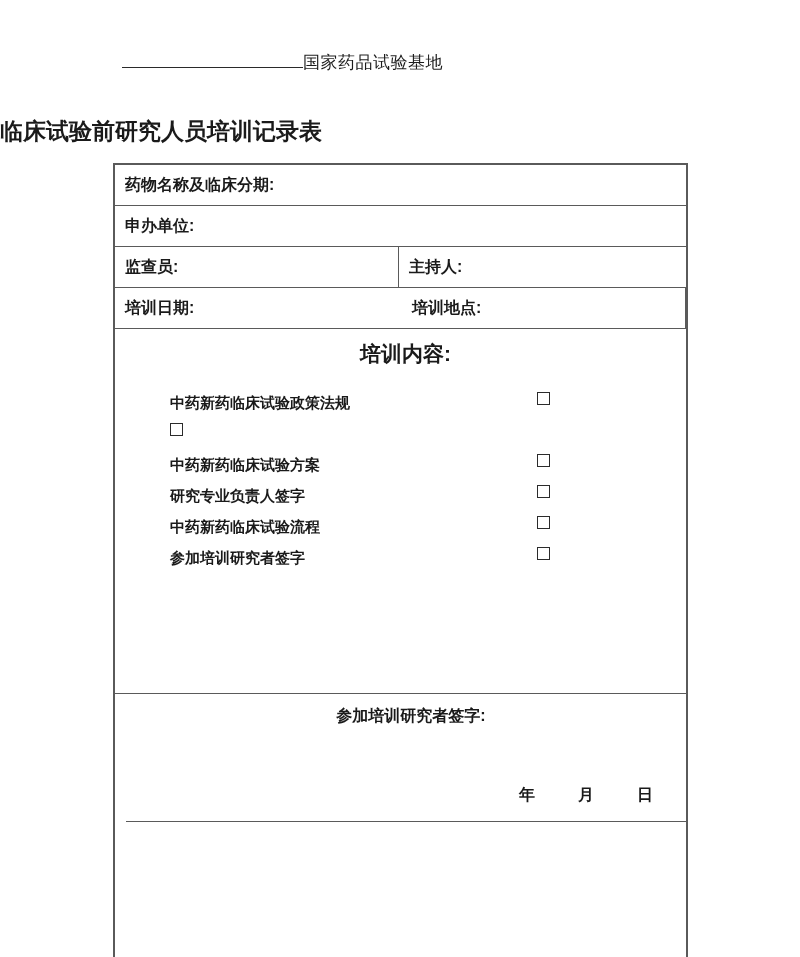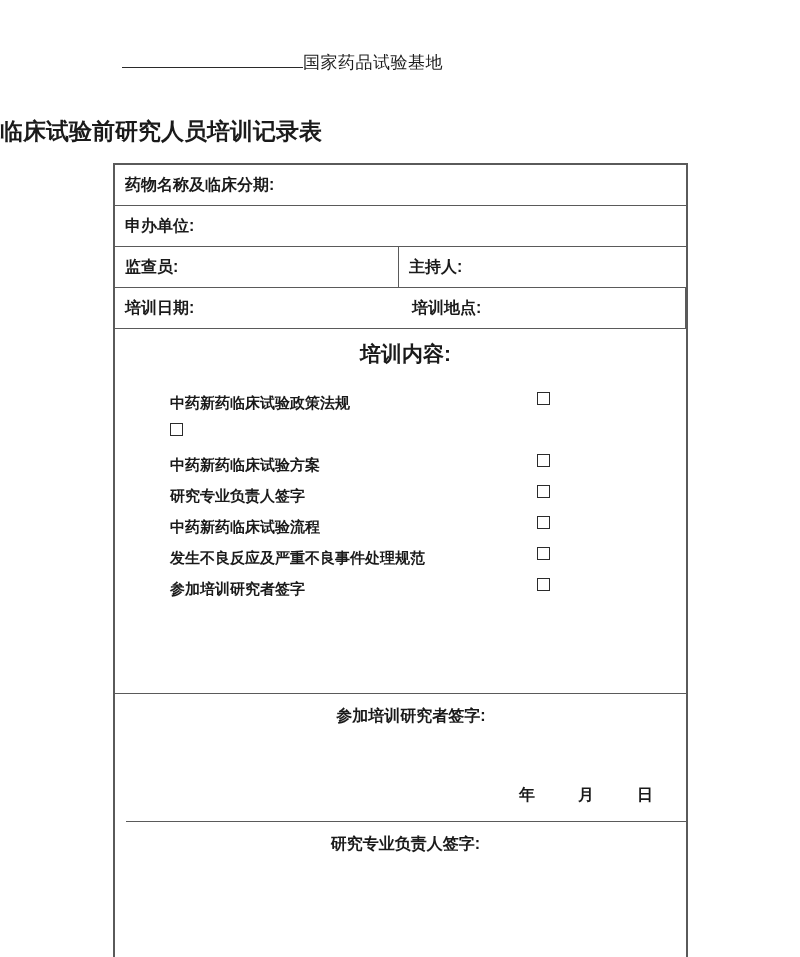--- a/index.html
+++ b/index.html
@@ -208,42 +208,37 @@
         </div>
         <div class="item-row">
           <span class="item-text">研究专业负责人签字</span>
           <span class="checkbox"></span>
         </div>
         <div class="item-row">
           <span class="item-text">中药新药临床试验流程</span>
           <span class="checkbox"></span>
         </div>
         <div class="item-row">
-          <span class="item-text">发生不良反应及严重不良事件处理规范</span>
-          <span class="checkbox"></span>
-        </div>
-        <div class="item-row">
           <span class="item-text">参加培训研究者签字</span>
           <span class="checkbox"></span>
         </div>
       </div>
     </div>
 
     <div class="row sig1">
       <div class="sig-label">参加培训研究者签字:</div>
       <div class="sign-area"></div>
       <div class="date-line">
         <span>年</span>
         <span>月</span>
         <span>日</span>
       </div>
     </div>
 
     <div class="row last">
-      <div class="sig-label">研究专业负责人签字:</div>
       <div class="sign-area"></div>
       <div class="date-line">
         <span>年</span>
         <span>月</span>
         <span>日</span>
       </div>
     </div>
 
   </div>
 </div>

